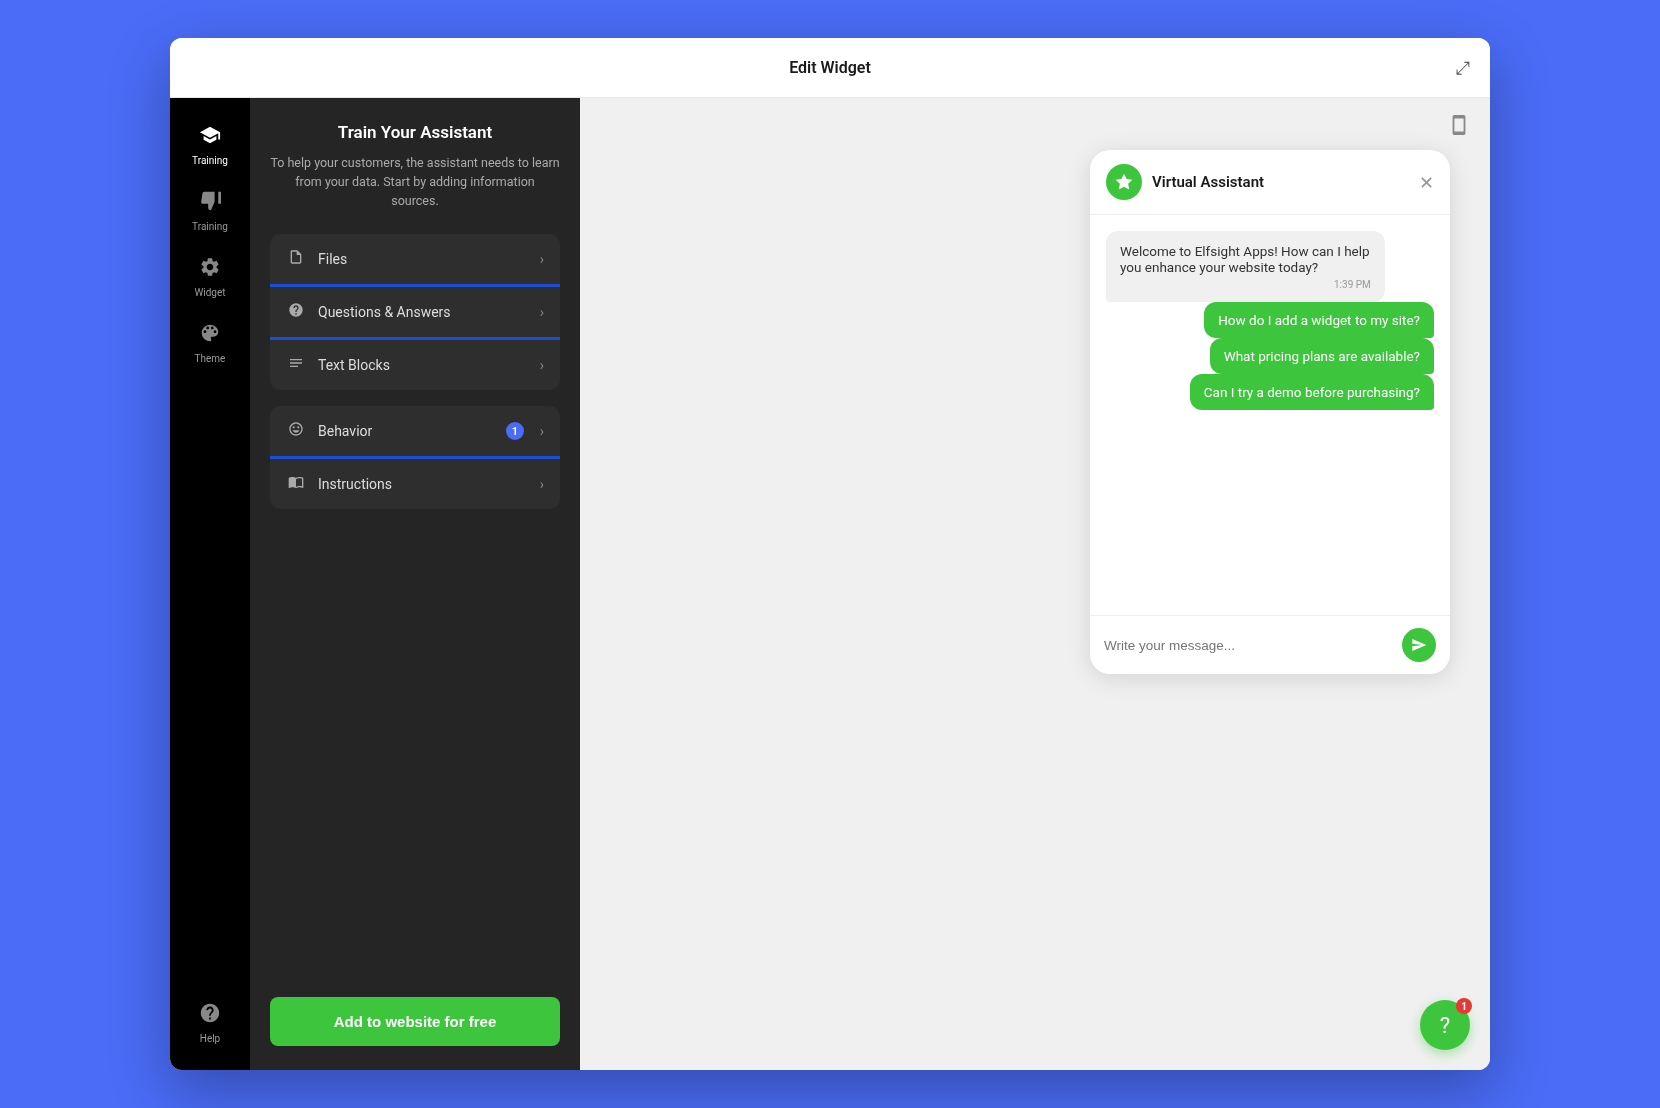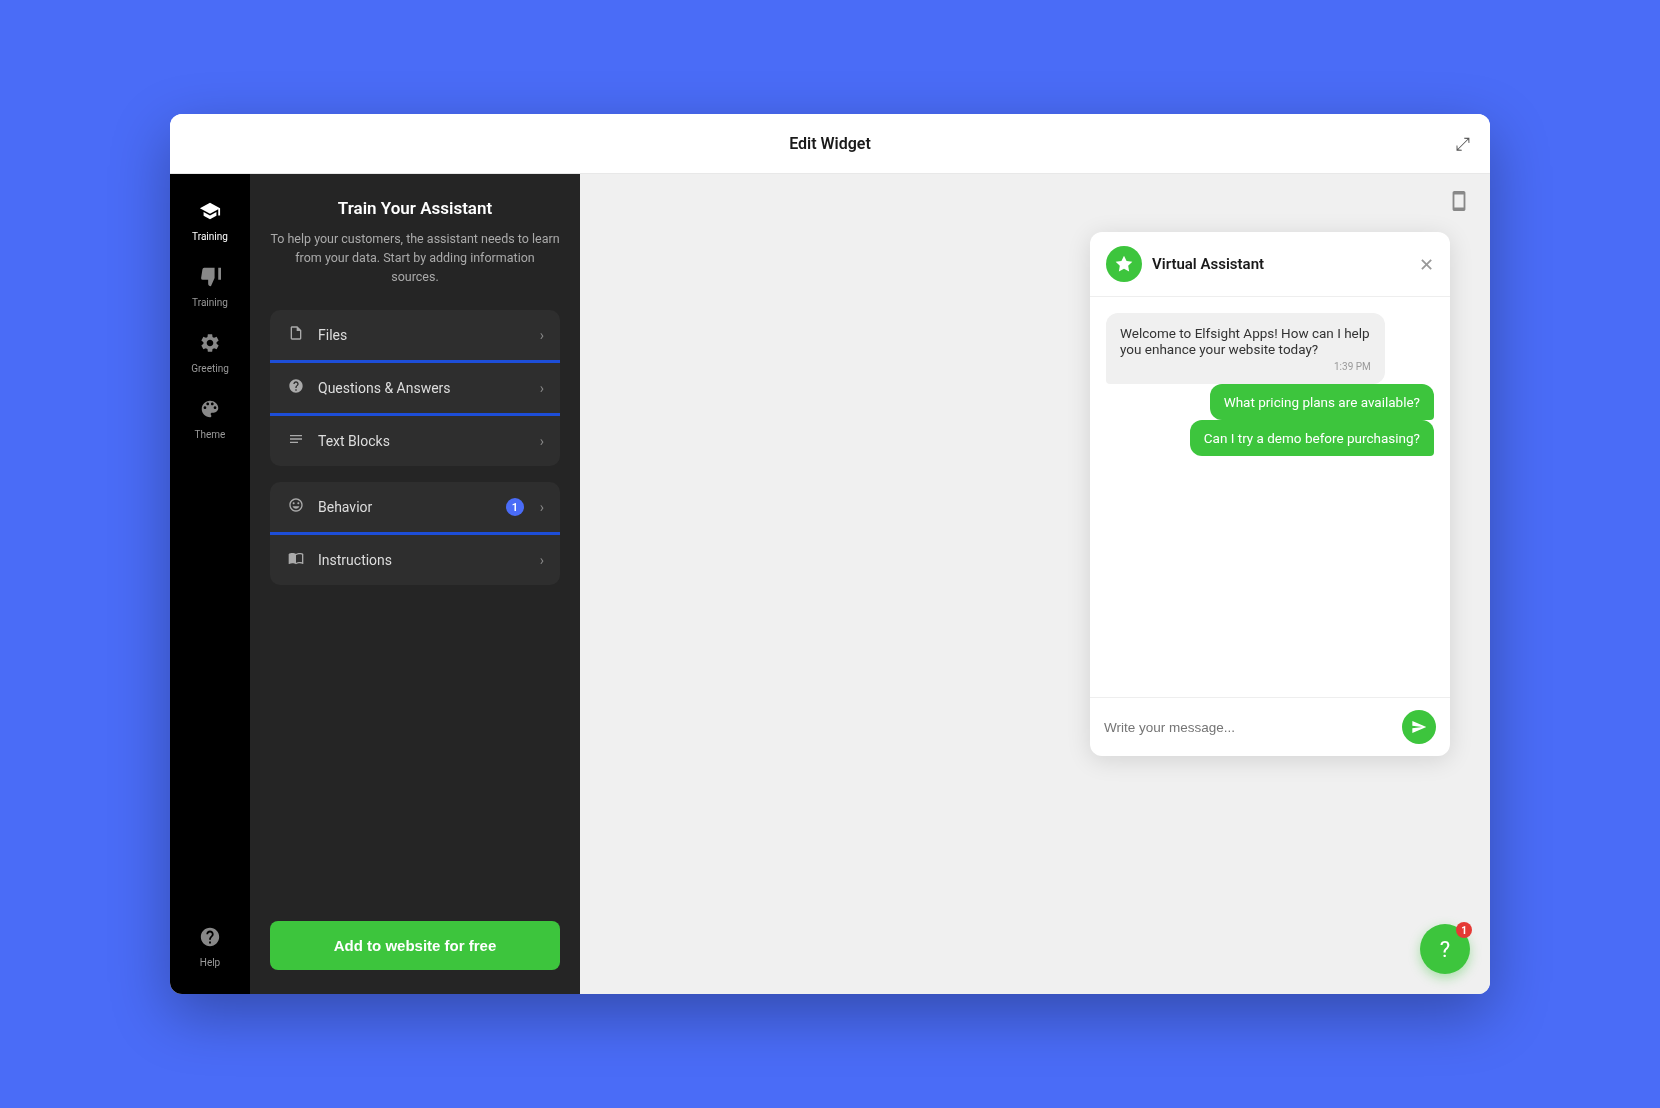--- a/index.html
+++ b/index.html
@@ -6,21 +6,21 @@
     body {
       background: #4a6cf7;
       display: flex;
       justify-content: center;
       align-items: center;
       min-height: 100vh;
       font-family: -apple-system, BlinkMacSystemFont, 'Segoe UI', Roboto, sans-serif;
     }
     .app-window {
       width: 1320px;
-      height: 880px;
+      height: 1032px;
       background: #fff;
       border-radius: 12px;
       box-shadow: 0 20px 60px rgba(0,0,0,0.3);
       display: flex;
       flex-direction: column;
       overflow: hidden;
     }
     .title-bar {
       height: 60px;
       background: #fff;
@@ -183,26 +183,26 @@
       top: 16px;
       right: 20px;
       font-size: 20px;
       color: #888;
       cursor: pointer;
     }
     
     .chat-widget {
       width: 360px;
       background: #fff;
-      border-radius: 12px;
+      border-radius: 20px;
       box-shadow: 0 4px 24px rgba(0,0,0,0.12);
       display: flex;
       flex-direction: column;
       overflow: hidden;
-      margin-top: 28px;
+      margin-top: 22px;
     }
     .chat-header {
       display: flex;
       align-items: center;
       padding: 14px 16px;
       border-bottom: 1px solid #eee;
       gap: 10px;
     }
     .chat-avatar {
       width: 36px;
@@ -347,21 +347,21 @@
           </svg>
         </span>
         <span class="label">Training</span>
       </div>
       <div class="sidebar-item">
         <span class="icon">
           <svg width="22" height="22" viewBox="0 0 24 24" fill="#888">
             <path d="M19.14 12.94c.04-.3.06-.61.06-.94 0-.32-.02-.64-.07-.94l2.03-1.58c.18-.14.23-.41.12-.61l-1.92-3.32c-.12-.22-.37-.29-.59-.22l-2.39.96c-.5-.38-1.03-.7-1.62-.94l-.36-2.54c-.04-.24-.24-.41-.48-.41h-3.84c-.24 0-.43.17-.47.41l-.36 2.54c-.59.24-1.13.57-1.62.94l-2.39-.96c-.22-.08-.47 0-.59.22L2.74 8.87c-.12.21-.08.47.12.61l2.03 1.58c-.05.3-.09.63-.09.94s.02.64.07.94l-2.03 1.58c-.18.14-.23.41-.12.61l1.92 3.32c.12.22.37.29.59.22l2.39-.96c.5.38 1.03.7 1.62.94l.36 2.54c.05.24.24.41.48.41h3.84c.24 0 .44-.17.47-.41l.36-2.54c.59-.24 1.13-.56 1.62-.94l2.39.96c.22.08.47 0 .59-.22l1.92-3.32c.12-.22.07-.47-.12-.61l-2.01-1.58zM12 15.6c-1.98 0-3.6-1.62-3.6-3.6s1.62-3.6 3.6-3.6 3.6 1.62 3.6 3.6-1.62 3.6-3.6 3.6z"></path>
           </svg>
         </span>
-        <span class="label">Greeting</span>
+        <span class="label">Widget</span>
       </div>
       <div class="sidebar-item">
         <span class="icon">
           <svg width="22" height="22" viewBox="0 0 24 24" fill="#888">
             <path d="M12 3c-4.97 0-9 4.03-9 9s4.03 9 9 9c.83 0 1.5-.67 1.5-1.5 0-.39-.15-.74-.39-1.01-.23-.26-.38-.61-.38-.99 0-.83.67-1.5 1.5-1.5H16c2.76 0 5-2.24 5-5 0-4.42-4.03-8-9-8zm-5.5 9c-.83 0-1.5-.67-1.5-1.5S5.67 9 6.5 9 8 9.67 8 10.5 7.33 12 6.5 12zm3-4C8.67 8 8 7.33 8 6.5S8.67 5 9.5 5s1.5.67 1.5 1.5S10.33 8 9.5 8zm5 0c-.83 0-1.5-.67-1.5-1.5S13.67 5 14.5 5s1.5.67 1.5 1.5S15.33 8 14.5 8zm3 4c-.83 0-1.5-.67-1.5-1.5S16.67 9 17.5 9s1.5.67 1.5 1.5-.67 1.5-1.5 1.5z"></path>
           </svg>
         </span>
         <span class="label">Theme</span>
       </div>
       <div class="sidebar-item sidebar-help">
@@ -449,20 +449,21 @@
           </div>
           <span class="chat-header-title">Virtual Assistant</span>
           <span class="chat-close">✕</span>
         </div>
 
         <div class="chat-messages">
           <div class="msg-bot">
             <span>Welcome to Elfsight Apps! How can I help you enhance your website today?</span>
             <div class="msg-time">1:39 PM</div>
           </div>
+          <div class="msg-user">How do I add a widget to my site?</div>
           <div class="msg-user">What pricing plans are available?</div>
           <div class="msg-user">Can I try a demo before purchasing?</div>
         </div>
 
         <div class="chat-input-row">
           <input class="chat-input" type="text" placeholder="Write your message..." style="">
           <button class="chat-send">
             <svg width="16" height="16" viewBox="0 0 24 24" fill="white">
               <path d="M2.01 21L23 12 2.01 3 2 10l15 2-15 2z"></path>
             </svg>

